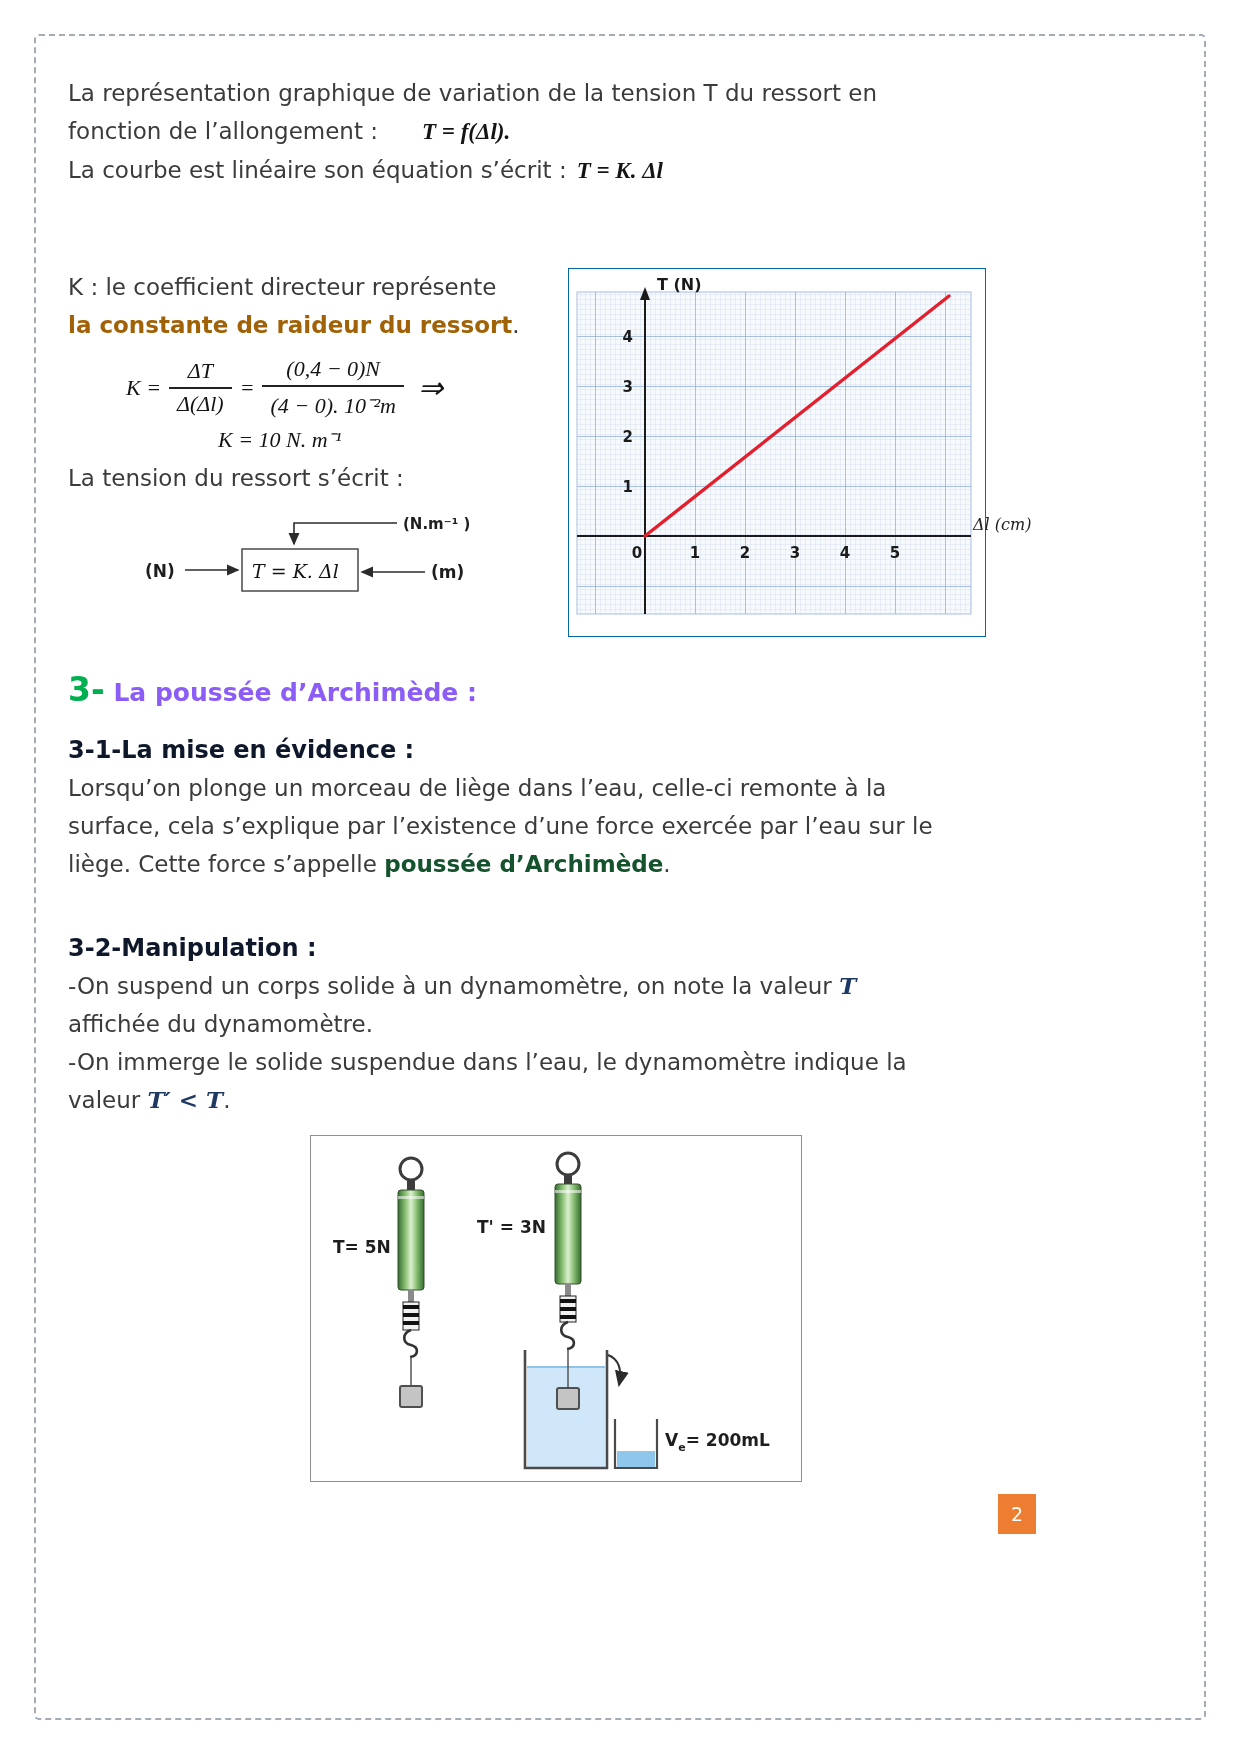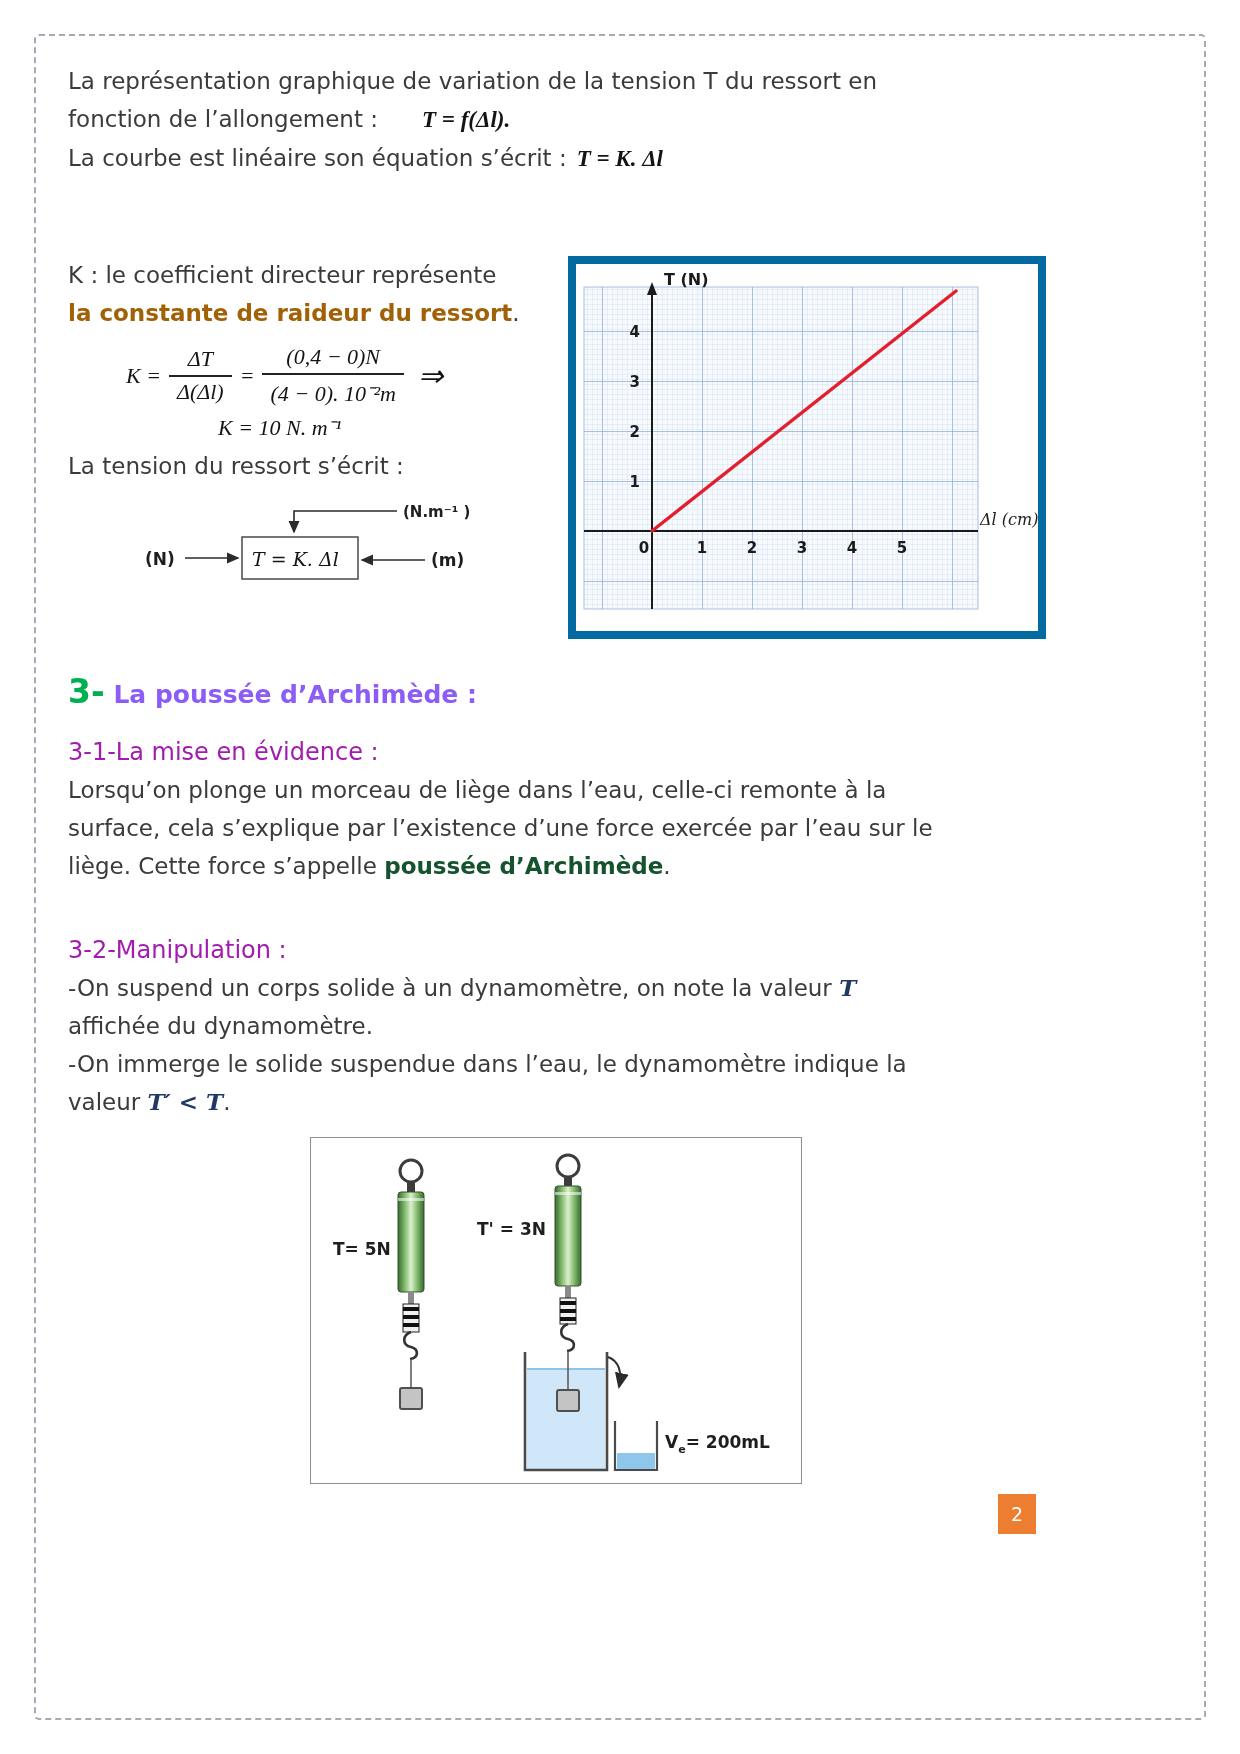--- a/index.html
+++ b/index.html
@@ -8,43 +8,43 @@
     background:#ffffff;
     font-family:"DejaVu Sans","Liberation Sans",sans-serif;
     color:#3b3b3b;
     position:relative;
     overflow:hidden;
   }
   .frame {
     position:absolute; left:34px; top:34px; width:1172px; height:1686px;
     border:2px dashed #a3abb5; border-radius:5px; pointer-events:none;
   }
-  .content { position:absolute; left:68px; top:62px; width:1100px; }
+  .content { position:absolute; left:68px; top:74px; width:1100px; }
   .tline { font-size:23px; line-height:38px; white-space:nowrap; }
   .math { font-family:Liberation Serif, serif; font-style:italic; color:#141414; }
   .mbold { font-weight:bold; }
   .navy { color:#1f3864; font-weight:bold; font-family:"DejaVu Serif","Liberation Serif",serif; font-style:italic; }
   .brown { color:#a16207; font-weight:bold; }
   .red { color:#14532d; font-weight:bold; }
   .fml-gap { margin-left:44px; }
   .fml-sm-gap { margin-left:10px; }
   .columns { display:flex; margin-top:78px; }
   .col-left { flex:0 0 500px; width:500px; }
   .col-right { flex:1; }
-  .graph-box { width:478px; border:8px solid #0369a1; background:#ffffff; padding:5px 4px 4px 6px; }
+  .graph-box { width:418px; border:1px solid #0369a1; background:#ffffff; padding:5px 4px 4px 6px; }
   .formula-row { display:flex; align-items:center; gap:8px; margin:12px 0 2px 58px; font-size:22px; }
   .frac { display:inline-flex; flex-direction:column; align-items:center; }
   .frac .num { padding:0 8px 3px; }
   .frac .den { border-top:2px solid #222; padding:2px 8px 0; }
   .imp { font-size:30px; color:#141414; margin-left:6px; line-height:1; }
   .formula-result { font-size:22px; margin:4px 12px 6px 150px; }
   .sec-heading { margin-top:30px; line-height:46px; white-space:nowrap; }
   .sec-num { color:#00b050; font-size:33px; font-weight:bold; }
   .sec-title { color:#8b5cf6; font-size:25px; font-weight:bold; }
-  .subhead { color:#a21caf; font-size:24px; font-weight:normal; line-height:38px; margin-top:12px; white-space:nowrap; }
+  .subhead { color:#0f172a; font-size:24px; font-weight:bold; line-height:38px; margin-top:12px; white-space:nowrap; }
   .subhead.gap-lg { margin-top:46px; }
   .unit-svg { margin:14px 0 0 71px; display:block; }
   .figure-box { width:492px; height:347px; border:1px solid #8f8f8f; margin:16px 0 0 242px; background:#ffffff; }
   .page-badge {
     position:absolute; left:998px; top:1494px; width:38px; height:40px;
     background:#ed7d31; color:#ffffff; font-size:19px;
     display:flex; align-items:center; justify-content:center;
   }
   svg text { font-family:"DejaVu Sans","Liberation Sans",sans-serif; }
   .gax   { font-size:16px; font-weight:bold; fill:#1a1a1a; }

